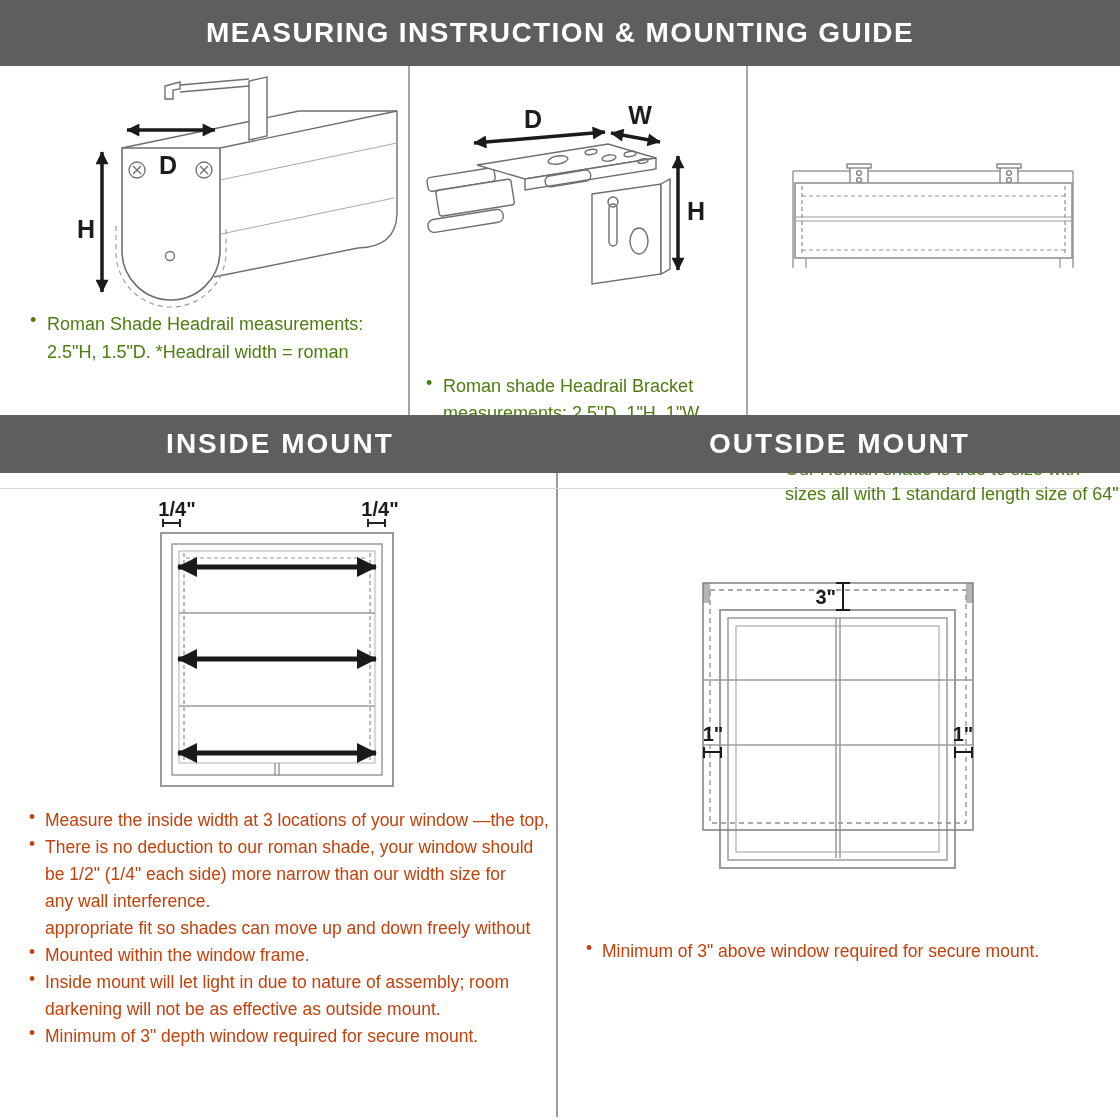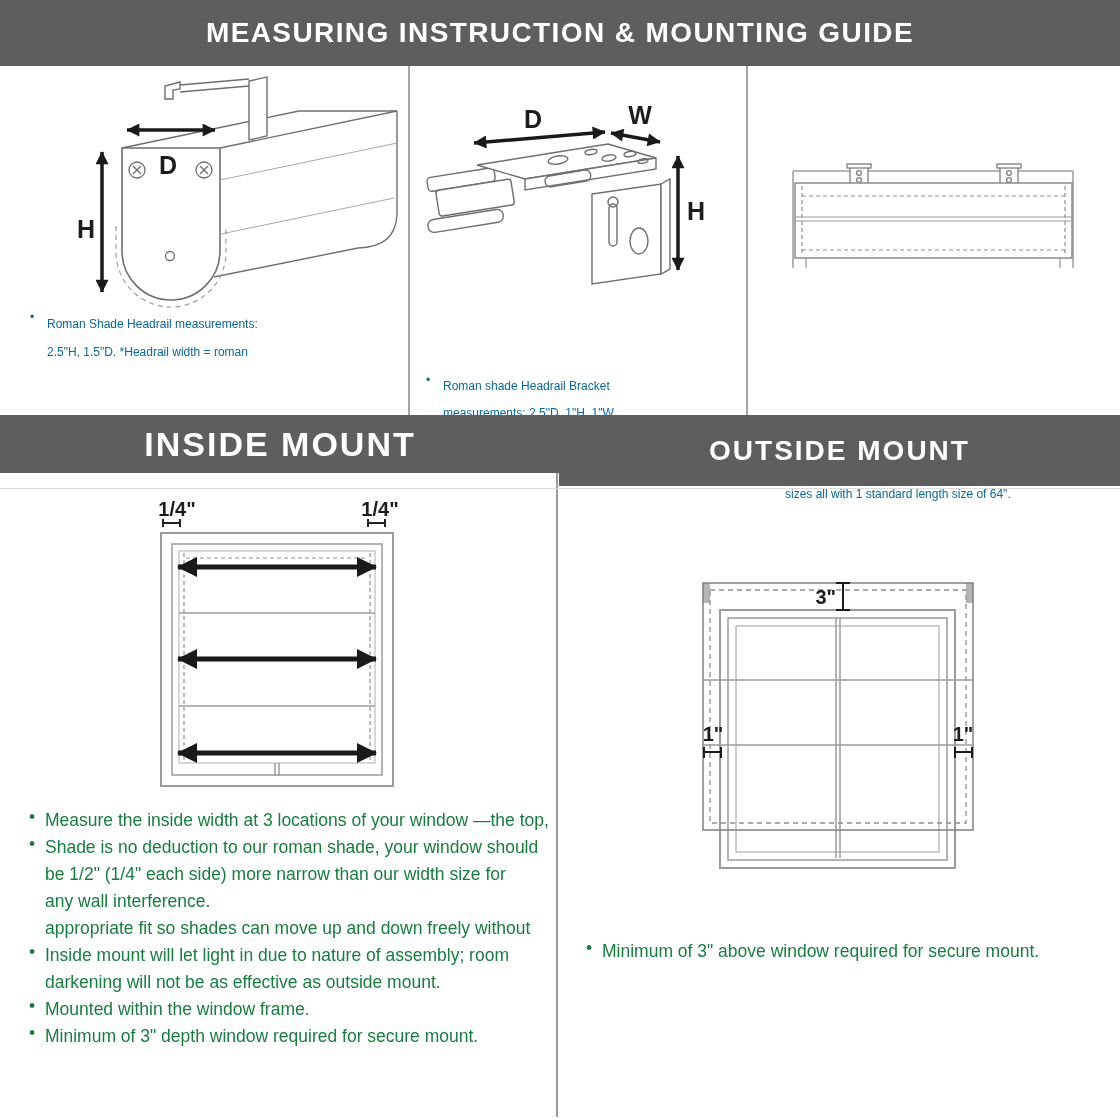--- a/index.html
+++ b/index.html
@@ -3,37 +3,37 @@
 <meta charset="utf-8">
 <style>
   * { margin:0; padding:0; box-sizing:border-box; }
   html,body { background:#ffffff; }
   body { font-family:"Liberation Sans","DejaVu Sans",sans-serif; }
   .canvas { position:relative; width:1120px; height:1120px; background:#ffffff; overflow:hidden; color:#3d3d3d; }
 
   .banner { position:absolute; background:#5e5e5e; color:#ffffff; display:flex; align-items:center; justify-content:center;
             font-weight:bold; letter-spacing:1.4px; }
   .banner-top { left:0; top:0; width:1120px; height:66px; font-size:28px; }
-  .banner-inside { left:0; top:415px; width:560px; height:58px; font-size:34px; letter-spacing:2px; }
-  .banner-outside { left:559px; top:415px; width:561px; height:71px; font-size:28px; letter-spacing:2px; }
+  .banner-inside { left:0; top:415px; width:560px; height:58px; font-size:28px; letter-spacing:2px; }
+  .banner-outside { left:559px; top:415px; width:561px; height:58px; font-size:28px; letter-spacing:2px; }
 
   .vdiv { position:absolute; background:#a6a6a6; width:2px; }
   .vdiv-a { left:408px; top:66px; height:349px; }
   .vdiv-b { left:746px; top:66px; height:349px; }
   .vdiv-c { left:556px; top:473px; height:644px; width:2px; background:#9a9a9a; }
   .hline-faint { position:absolute; left:0; top:488px; width:1120px; height:1px; background:#dbdbdb; }
 
-  .note { position:absolute; font-size:12px; color:#0369a1; }
+  .note { position:absolute; font-size:18px; color:#4d7c0f; }
   .bulleted { padding-left:17px; position:relative; }
   .bulleted::before { content:"•"; position:absolute; left:0; }
   .ln { line-height:28px; white-space:nowrap; }
   .ln27 { line-height:27px; }
   .ln25 { line-height:25px; }
 
-  ul.bullets { position:absolute; list-style:none; font-size:17.5px; color:#15803d; }
+  ul.bullets { position:absolute; list-style:none; font-size:17.5px; color:#c2410c; }
   ul.bullets li { position:relative; padding-left:17px; }
   ul.bullets li::before { content:"•"; position:absolute; left:1px; }
   ul.bullets .ln { line-height:27px; }
 
   svg { position:absolute; }
   svg text { font-family:"Liberation Sans","DejaVu Sans",sans-serif; fill:#1c1c1c; font-weight:bold; }
   .dim-xl { font-size:25px; }
   .dim { font-size:20px; }
 </style>
 </head>
@@ -268,33 +268,33 @@
         <line x1="398" y1="279" x2="415" y2="279"></line>
         <line x1="415" y1="274" x2="415" y2="285"></line>
     </g>
   </svg>
 
   <ul class="bullets" style="left:28px;top:807px;width:526px;">
     <li>
       <div class="ln">Measure the inside width at 3 locations of your window —the top,</div>
     </li>
     <li>
-      <div class="ln">Shade is no deduction to our roman shade, your window should</div>
+      <div class="ln">There is no deduction to our roman shade, your window should</div>
       <div class="ln">be 1/2" (1/4" each side) more narrow than our width size for</div>
       <div class="ln">any wall interference.</div>
       <div class="ln">appropriate fit so shades can move up and down freely without</div>
     </li>
     <li>
+      <div class="ln">Mounted within the window frame.</div>
+    </li>
+    <li>
       <div class="ln">Inside mount will let light in due to nature of assembly; room</div>
       <div class="ln">darkening will not be as effective as outside mount.</div>
     </li>
     <li>
-      <div class="ln">Mounted within the window frame.</div>
-    </li>
-    <li>
       <div class="ln">Minimum of 3" depth window required for secure mount.</div>
     </li>
   </ul>
 
   <ul class="bullets" style="left:585px;top:938px;width:500px;">
     <li>
       <div class="ln">Minimum of 3" above window required for secure mount.</div>
     </li>
   </ul>
 

